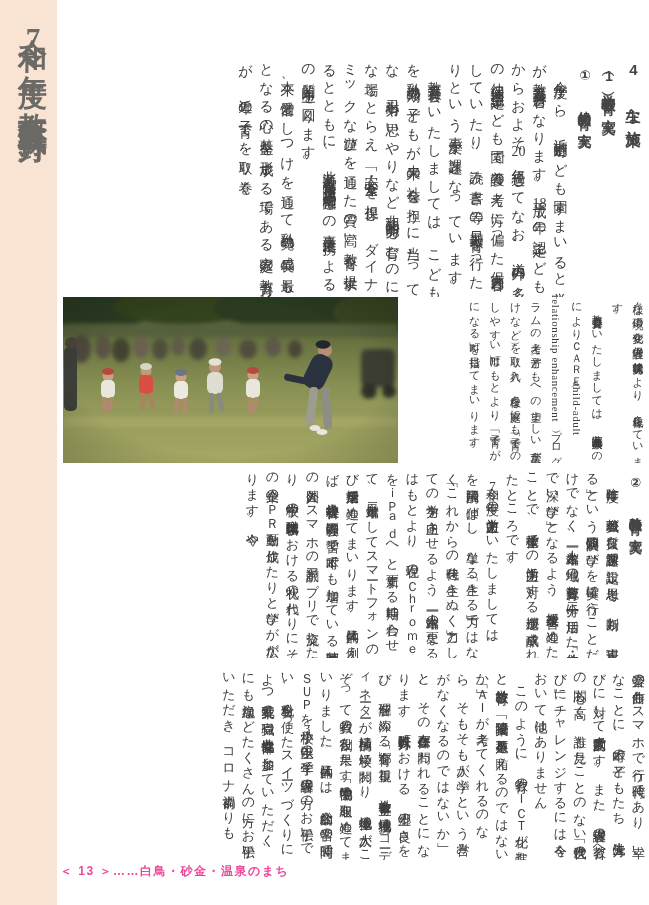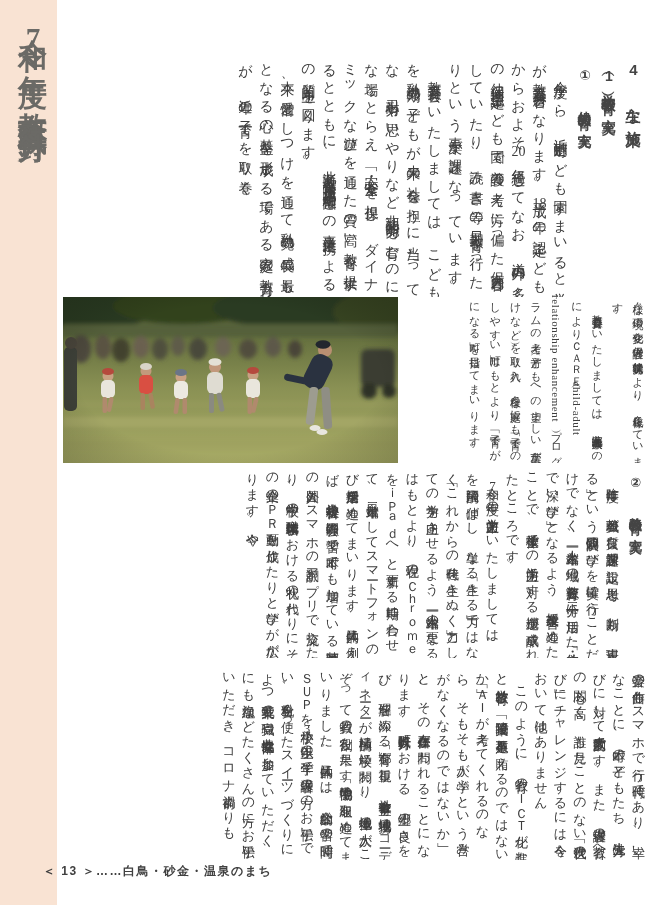--- a/index.html
+++ b/index.html
@@ -38,23 +38,23 @@
   #band4 { left:62px; top:664px;  width:586px; height:196px; font-size:13px;  line-height:19.5px; letter-spacing:0.6px; }
   .tcy { text-combine-upright:all; }
   
   .photo {
     position:absolute; left:63px; top:297px; width:335px; height:166px;
     overflow:hidden; background:#7a8450;
   }
   .photo svg { display:block; }
   
   .footer {
-    position:absolute; left:43px; top:863px;
+    position:absolute; left:60px; top:863px;
     font-family:"Liberation Sans","DejaVu Sans",sans-serif;
-    font-size:12px; font-weight:bold; letter-spacing:1.5px; color:#404040;
+    font-size:12px; font-weight:bold; letter-spacing:1.5px; color:#ec4899;
   }
 </style>
 </head>
 <body>
 
 <div class="page">
 
   <div class="title-band"></div>
   <div class="title-text">令和<span class="tcy">7</span>年度　教育行政執行方針</div>
 

